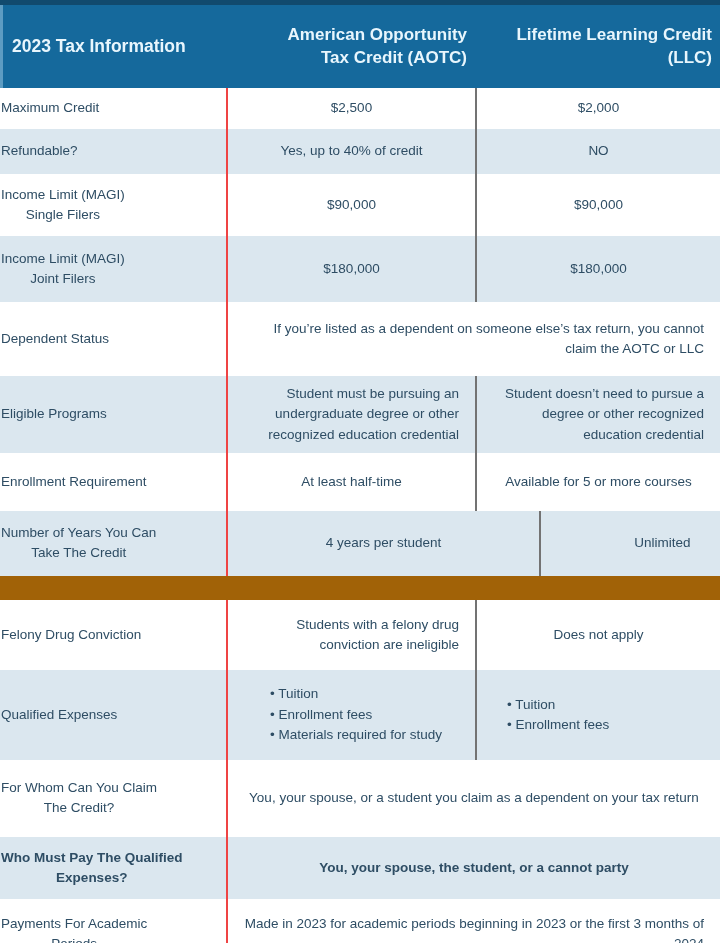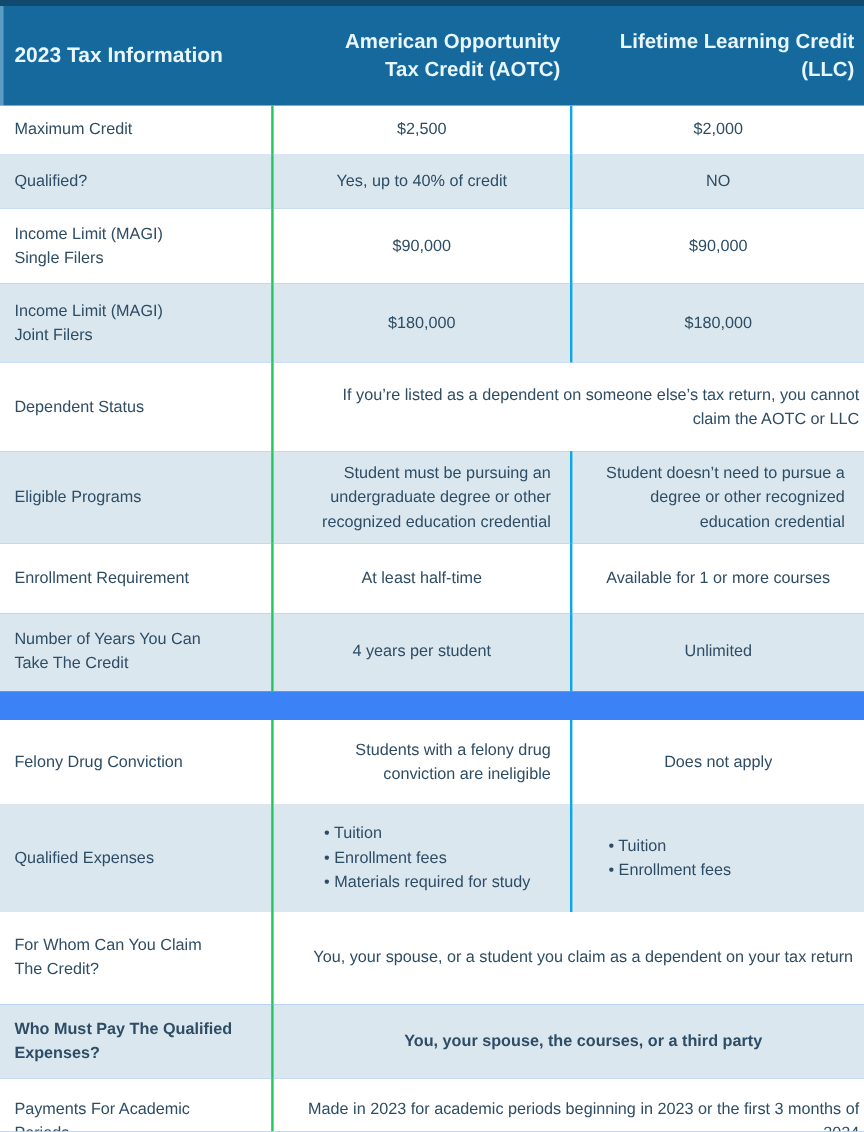--- a/index.html
+++ b/index.html
@@ -1,19 +1,19 @@
 <!DOCTYPE html>
 <html><head>
 <meta charset="utf-8">
 <style>
   html, body { margin: 0; padding: 0; background: #ffffff; }
   .page {
     width: 720px;
     height: 943px;
-    background: #3b82f6;
+    background: #a16207;
     font-family: "Liberation Sans", sans-serif;
     color: #2e4d64;
     overflow: hidden;
     box-sizing: border-box;
   }
   
   .topbar { height: 5px; background: #114a6e; }
   .header {
     display: grid;
     grid-template-columns: 228px 247px 245px;
@@ -31,56 +31,56 @@
     text-align: right;
     white-space: pre-line;
     padding: 0 8px;
   }
   
   .trow {
     display: grid;
     grid-template-columns: 228px 247px 245px;
     background: #ffffff;
   }
-  .trow.merged { grid-template-columns: 228px 492px; gap: 12px; }
+  .trow.merged { grid-template-columns: 228px 492px; }
   .trow.alt { background: #dbe7ef; }
   .cell {
     display: flex;
     align-items: center;
     justify-content: center;
     text-align: right;
     font-size: 13.5px;
     line-height: 1.5;
     padding: 8px 16px;
     box-sizing: border-box;
     white-space: pre-line;
   }
   .cell.label {
     justify-content: flex-start;
-    text-align: left;
-    padding-left: 12px;
+    text-align: center;
+    padding-left: 1px;
     padding-right: 10px;
-    border-right: 2px solid #22c55e;
+    border-right: 2px solid #ef4444;
   }
-  .cell.llc { border-left: 2px solid #0ea5e9; }
+  .cell.llc { border-left: 2px solid #737373; }
   .cell.bullets {
     justify-content: flex-start;
     text-align: left;
     padding-left: 42px;
   }
   .cell.bullets.llc { padding-left: 30px; }
   
   .tbody .trow:nth-child(1)  { min-height: 41px; }
   .tbody .trow:nth-child(2)  { min-height: 45px; }
   .tbody .trow:nth-child(3)  { min-height: 62px; }
   .tbody .trow:nth-child(4)  { min-height: 66px; }
   .tbody .trow:nth-child(5)  { min-height: 74px; }
   .tbody .trow:nth-child(6)  { min-height: 75px; }
   .tbody .trow:nth-child(7)  { min-height: 58px; }
-  .tbody .trow:nth-child(8)  { min-height: 65px; }
+  .tbody .trow:nth-child(8)  { min-height: 65px; gap: 32px; }
   .tbody .trow:nth-child(9)  { min-height: 70px; margin-top: 24px; }
   .tbody .trow:nth-child(10) { min-height: 90px; }
   .tbody .trow:nth-child(11) { min-height: 77px; }
   .tbody .trow:nth-child(12) { min-height: 62px; font-weight: bold; }
   .tbody .trow:nth-child(13) { min-height: 70px; }
 </style>
 </head>
 <body>
 
 <div class="page">
@@ -95,21 +95,21 @@
 
   <div class="tbody">
 
     <div class="trow">
       <div class="cell label">Maximum Credit</div>
       <div class="cell">$2,500</div>
       <div class="cell llc">$2,000</div>
     </div>
 
     <div class="trow alt">
-      <div class="cell label">Qualified?</div>
+      <div class="cell label">Refundable?</div>
       <div class="cell">Yes, up to 40% of credit</div>
       <div class="cell llc">NO</div>
     </div>
 
     <div class="trow">
       <div class="cell label">Income Limit (MAGI)
 Single Filers</div>
       <div class="cell">$90,000</div>
       <div class="cell llc">$90,000</div>
     </div>
@@ -128,21 +128,21 @@
 
     <div class="trow alt">
       <div class="cell label">Eligible Programs</div>
       <div class="cell">Student must be pursuing an undergraduate degree or other recognized education credential</div>
       <div class="cell llc">Student doesn’t need to pursue a degree or other recognized education credential</div>
     </div>
 
     <div class="trow">
       <div class="cell label">Enrollment Requirement</div>
       <div class="cell">At least half-time</div>
-      <div class="cell llc">Available for 1 or more courses</div>
+      <div class="cell llc">Available for 5 or more courses</div>
     </div>
 
     <div class="trow alt">
       <div class="cell label">Number of Years You Can
 Take The Credit</div>
       <div class="cell">4 years per student</div>
       <div class="cell llc">Unlimited</div>
     </div>
 
     <div class="trow">
@@ -162,21 +162,21 @@
 
     <div class="trow merged">
       <div class="cell label">For Whom Can You Claim
 The Credit?</div>
       <div class="cell">You, your spouse, or a student you claim as a dependent on your tax return</div>
     </div>
 
     <div class="trow alt merged">
       <div class="cell label">Who Must Pay The Qualified
 Expenses?</div>
-      <div class="cell">You, your spouse, the courses, or a third party</div>
+      <div class="cell">You, your spouse, the student, or a cannot party</div>
     </div>
 
     <div class="trow merged">
       <div class="cell label">Payments For Academic
 Periods</div>
       <div class="cell">Made in 2023 for academic periods beginning in 2023 or the first 3 months of 2024</div>
     </div>
 
   </div>
 </div>

